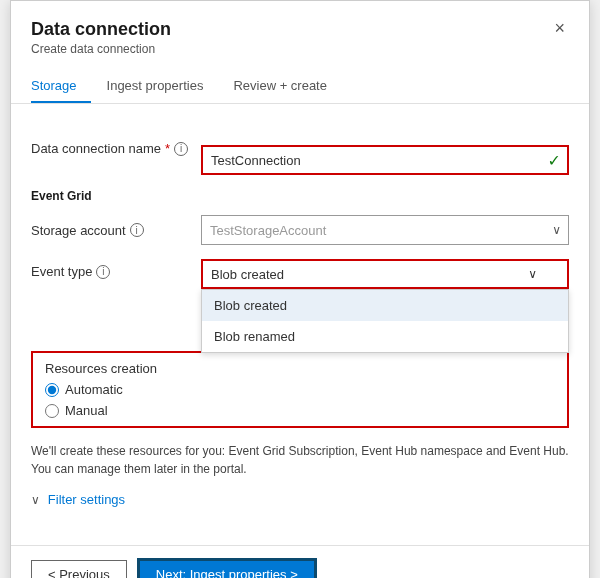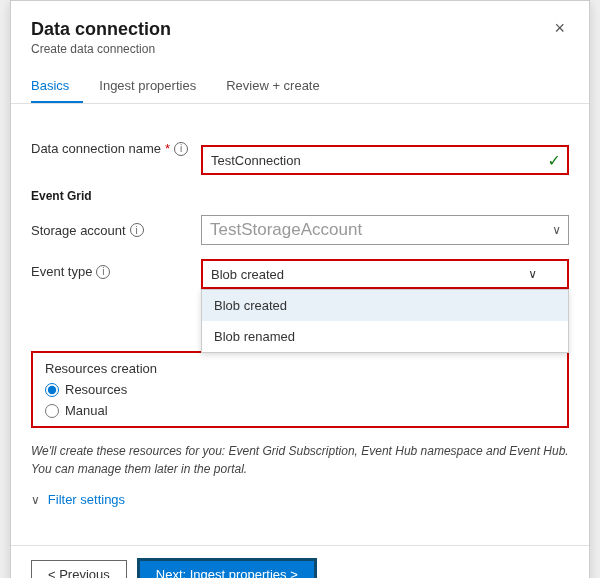--- a/index.html
+++ b/index.html
@@ -189,21 +189,20 @@
     .resources-creation-label {
       font-size: 13px;
       color: #333;
       margin-bottom: 6px;
     }
     .info-text {
       font-size: 12px;
       color: #444;
       line-height: 1.5;
       margin-bottom: 14px;
-      font-style: italic;
     }
     .filter-row {
       display: flex;
       align-items: center;
       gap: 8px;
       cursor: pointer;
       color: #0078d4;
       font-size: 13px;
       margin-bottom: 20px;
     }
@@ -251,42 +250,42 @@
       cursor: pointer;
       display: flex;
       align-items: center;
       justify-content: space-between;
     }
     .storage-field {
       width: 100%;
       height: 30px;
       border: 1px solid #999;
       padding: 4px 30px 4px 8px;
-      font-size: 17px;
+      font-size: 13px;
       color: #999;
       background: #fff;
       display: flex;
       align-items: center;
     }
   </style>
 </head>
 <body>
 
 <div class="dialog">
 
   <div class="dialog-header">
     <div>
       <div class="dialog-title">Data connection</div>
       <div class="dialog-subtitle">Create data connection</div>
     </div>
     <button class="close-btn">×</button>
   </div>
 
   <div class="tabs">
-    <div class="tab active">Basics</div>
+    <div class="tab active">Storage</div>
     <div class="tab">Ingest properties</div>
     <div class="tab">Review + create</div>
   </div>
 
   <div class="dialog-body">
 
     <div class="form-row">
       <div class="form-label">
         <span>Data connection name</span>
         <span class="required-star">*</span>
@@ -330,21 +329,21 @@
         </div>
       </div>
     </div>
 
     <div style="margin-top:62px;">
       <div class="resources-box">
         <div class="resources-creation-label">Resources creation</div>
         <div class="radio-group">
           <label class="radio-item">
             <input type="radio" name="resources" checked="" style="">
-            <span>Resources</span>
+            <span>Automatic</span>
           </label>
           <label class="radio-item">
             <input type="radio" name="resources" style="">
             <span>Manual</span>
           </label>
         </div>
       </div>
     </div>
 
     <div class="info-text">We'll create these resources for you: Event Grid Subscription, Event Hub namespace and Event Hub. You can manage them later in the portal.</div>

